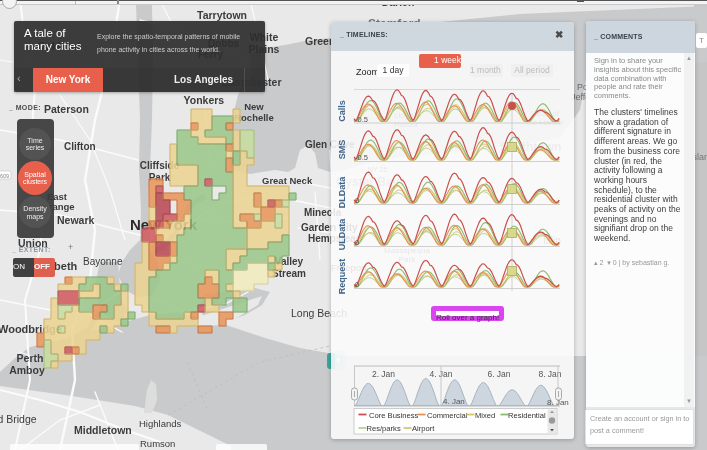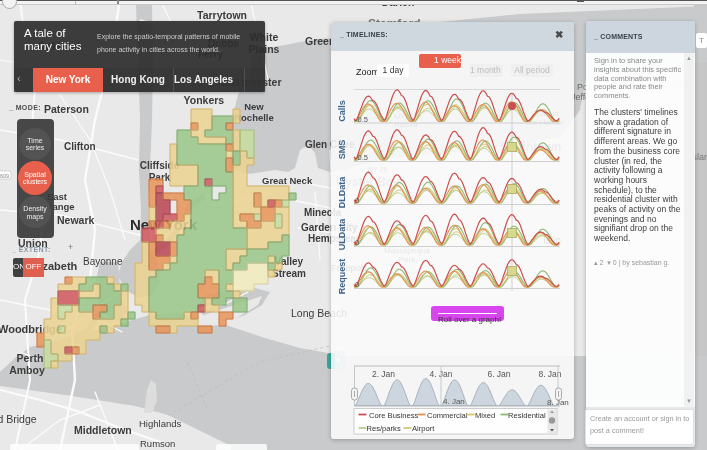--- a/index.html
+++ b/index.html
@@ -1609,34 +1609,33 @@
 <div class="abs" style="left:75px;top:1px;width:1px;height:4px;background:#bbb"></div>
 <div class="abs" style="left:117px;top:0;width:2px;height:4px;background:#888"></div>
 <div class="abs" style="left:577px;top:0;width:7px;height:2px;background:#555"></div>
 
 <div class="abs" style="left:14px;top:21px;width:251px;height:71px;background:rgba(44,44,44,0.92);border-radius:2px;box-shadow:0 1px 3px rgba(0,0,0,0.3)">
   <div class="abs" style="left:10px;top:6px;width:70px;color:#fff;font-size:11.5px;font-weight:normal;line-height:13px">A tale of many cities</div>
   <div class="abs" style="left:83px;top:10px;width:148px;color:#cccccc;font-size:7px;line-height:12.5px">Explore the spatio-temporal patterns of mobile phone activity in cities across the world.</div>
   <div class="abs" style="left:0;top:47px;width:251px;height:24px;background:rgba(52,52,52,0.55)"></div>
   <div class="abs" style="left:3px;top:51px;color:#aaa;font-size:11px">‹</div>
   <div class="abs" style="left:19px;top:47px;width:70px;height:24px;background:#e8604c;color:#fff;font-size:10px;font-weight:bold;text-align:center;line-height:24px">New York</div>
-  <div class="abs" style="left:89px;top:47px;width:71px;height:24px;color:#eee;font-size:10px;font-weight:bold;text-align:center;line-height:24px;border-right:1px solid rgba(255,255,255,0.12)">Hong Kong</div>
   <div class="abs" style="left:160px;top:47px;width:71px;height:24px;color:#eee;font-size:10px;font-weight:bold;text-align:left;line-height:24px;border-right:1px solid rgba(255,255,255,0.12)">Los Angeles</div>
 </div>
 
 <div class="abs" style="left:9px;top:104px;color:#4c4c4c;font-size:7px;font-weight:bold;letter-spacing:0.4px">_ MODE:</div>
 <div class="abs" style="left:16.5px;top:118.5px;width:37px;height:119.5px;background:rgba(58,58,58,0.93);border-radius:4px"></div>
 <div class="abs" style="left:19px;top:127.5px;width:32px;height:32px;border-radius:50%;background:#535353;color:#ececec;font-size:7px;text-align:center;line-height:7.5px;padding-top:9px">Time<br>series</div>
 <div class="abs" style="left:18px;top:160.5px;width:34px;height:34px;border-radius:50%;background:#e8604c;color:#fff;font-size:7px;text-align:center;line-height:7.5px;padding-top:10px">Spatial<br>clusters</div>
 <div class="abs" style="left:19px;top:196px;width:32px;height:32px;border-radius:50%;background:#535353;color:#ececec;font-size:7px;text-align:center;line-height:7.5px;padding-top:9px">Density<br>maps</div>
 
 <div class="abs" style="left:12px;top:246px;color:#8a97a5;font-size:7px;font-weight:bold;letter-spacing:0.4px">_ EXTENT:</div>
 <div class="abs" style="left:13px;top:258px;width:42px;height:18.5px;border-radius:2px;overflow:hidden">
   <div class="abs" style="left:0;top:0;width:21px;height:18.5px;background:#404040;color:#fff;font-size:8px;text-align:left;line-height:18.5px">ON</div>
-  <div class="abs" style="left:10px;top:0;width:21px;height:18.5px;background:#e0604f;color:#fff;font-size:8px;font-weight:normal;text-align:center;line-height:18.5px">OFF</div>
+  <div class="abs" style="left:21px;top:0;width:21px;height:18.5px;background:#e0604f;color:#fff;font-size:8px;font-weight:bold;text-align:left;line-height:18.5px">OFF</div>
 </div>
 
 <div class="abs" style="left:334px;top:351px;width:11px;height:20px;background:rgba(88,185,172,0.25)"></div>
 <div class="abs" style="left:327px;top:353px;width:8px;height:16px;background:#3aa79b;border-radius:3px 0 0 3px"></div>
 <div class="abs" style="left:337px;top:357px;width:0;height:0;border-left:4px solid #fff;border-top:3.5px solid transparent;border-bottom:3.5px solid transparent;opacity:0.9"></div>
 
 <div class="abs" style="left:10px;top:444px;width:129px;height:8px;background:rgba(255,255,255,0.8);border-radius:2px"></div>
 <div class="abs" style="left:216px;top:444px;width:51px;height:8px;background:rgba(255,255,255,0.8);border-radius:2px"></div>
 
 <div class="abs" style="left:331px;top:22px;width:243px;height:417px;background:rgba(250,250,251,0.88);border-radius:3px;box-shadow:0 1px 4px rgba(0,0,0,0.25)"></div>
@@ -1728,21 +1727,21 @@
       <text x="508.0" y="417.5" font-family="Liberation Sans, sans-serif" font-size="7.6" fill="#333">Residential</text>
       <line x1="358.5" y1="428" x2="366.5" y2="428" stroke="#b9d18e" stroke-width="1.8"></line>
       <text x="366.5" y="431" font-family="Liberation Sans, sans-serif" font-size="7.6" fill="#333">Res/parks</text>
       <line x1="403.5" y1="428" x2="411.5" y2="428" stroke="#cdc97e" stroke-width="1.8"></line>
       <text x="412.0" y="431" font-family="Liberation Sans, sans-serif" font-size="7.6" fill="#333">Airport</text>
       <rect x="547.5" y="409.5" width="9" height="23.5" fill="#e8e8e8"></rect>
       <path d="M550,413 L554,413 L552,410.5 Z" fill="#999"></path>
       <circle cx="552" cy="420.5" r="3.2" fill="#9a9a9a"></circle>
       <path d="M550,429 L554,429 L552,431.5 Z" fill="#555"></path>
 </svg>
-<div class="abs" style="left:431px;top:306px;width:73px;height:15px;background:#fff;border:7px solid #d946ef;border-radius:3px;color:#333;font-size:8px;text-align:center;line-height:13.5px;white-space:nowrap">Roll over a graph!</div>
+<div class="abs" style="left:431px;top:306px;width:73px;height:15px;background:#fff;border:5px solid #d946ef;border-radius:3px;color:#333;font-size:8px;text-align:center;line-height:13.5px;white-space:nowrap">Roll over a graph!</div>
 
 <div class="abs" style="left:586px;top:21px;width:109px;height:426px;background:rgba(233,236,239,0.9);border-radius:3px;box-shadow:0 1px 4px rgba(0,0,0,0.25)"></div>
 <div class="abs" style="left:586px;top:21px;width:109px;height:32px;background:rgba(203,212,221,0.92);border-radius:3px 3px 0 0"></div>
 <div class="abs" style="left:594px;top:33px;color:#39424a;font-size:7px;font-weight:bold;letter-spacing:0.2px">_ COMMENTS</div>
 <div class="abs" style="left:586px;top:53px;width:109px;height:354px;background:rgba(253,253,253,0.92)"></div>
 <div class="abs" style="left:684px;top:53px;width:10px;height:354px;background:#f1f1f1"></div>
 <div class="abs" style="left:686px;top:55px;color:#999;font-size:6px">▲</div>
 <div class="abs" style="left:686px;top:398px;color:#999;font-size:6px">▼</div>
 <div class="abs" style="left:594px;top:108px;width:88px;color:#3c3c3c;font-size:8.5px;line-height:9.7px">The clusters' timelines show a gradation of different signature in different areas. We go from the business core cluster (in red, the activity following a working hours schedule), to the residential cluster with peaks of activity on the evenings and no signifiant drop on the weekend.</div>
 <div class="abs" style="left:594px;top:57px;width:88px;color:#8a8a8a;font-size:7.5px;line-height:8.8px">Sign in to share your insights about this specific data combination with people and rate their comments.</div>

